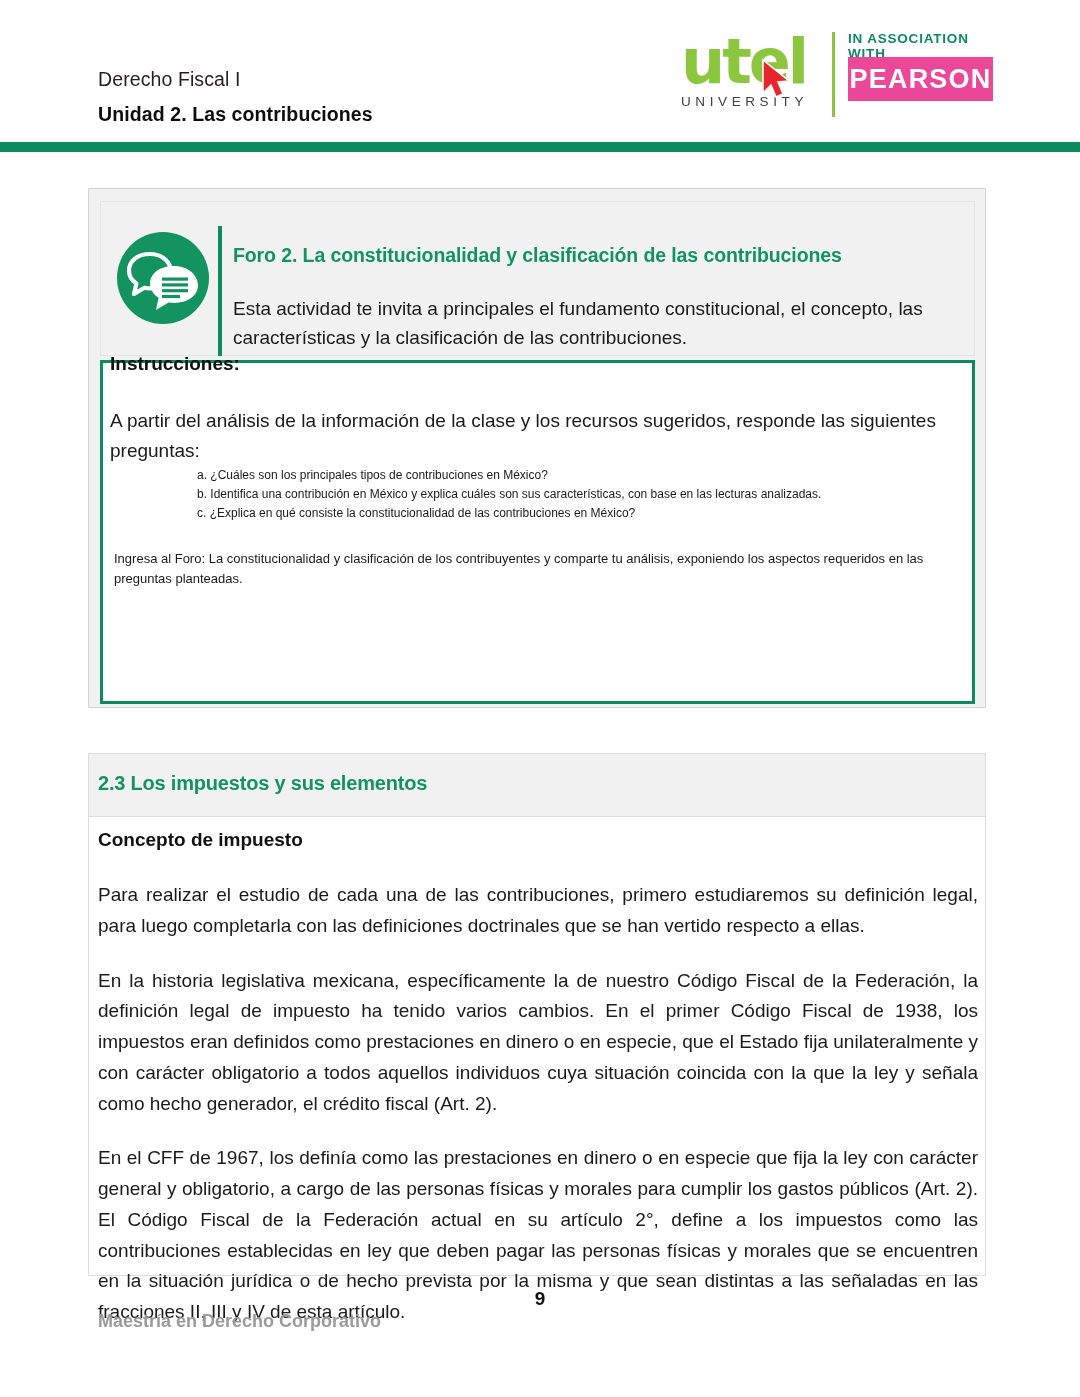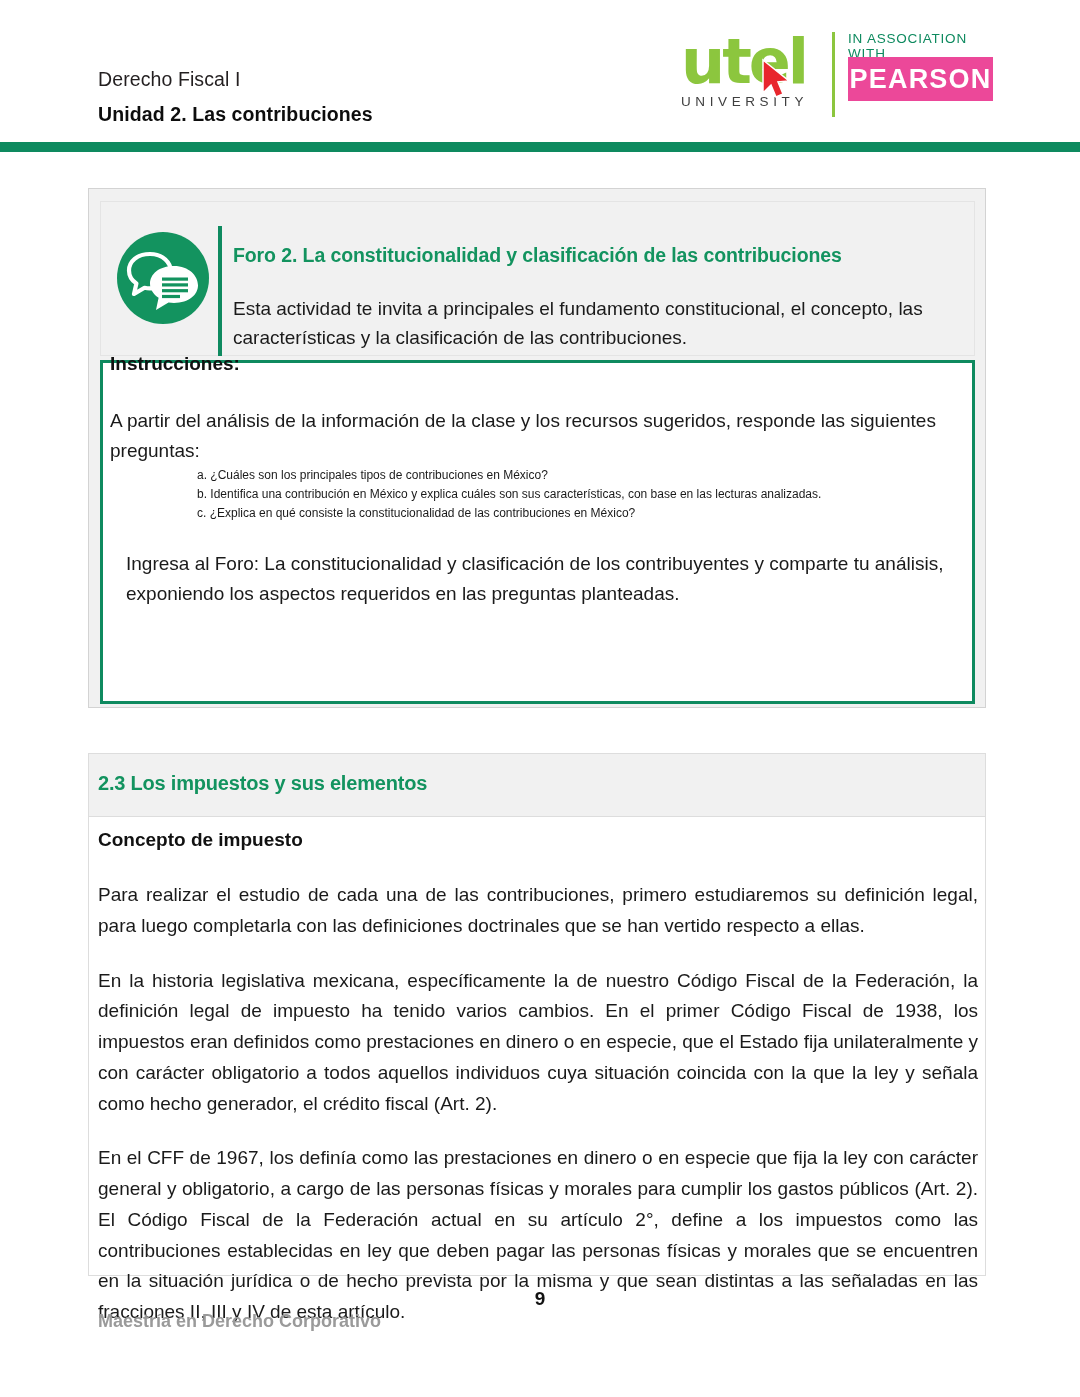--- a/index.html
+++ b/index.html
@@ -92,21 +92,21 @@
     top: 10px;
     width: 3px;
     height: 85px;
     background: #8cc63e;
   }
   .logo-assoc {
     position: absolute;
     left: 167px;
     top: 9px;
     font-size: 13.5px;
-    font-weight: normal;
+    font-weight: bold;
     color: #0e8a5f;
     letter-spacing: 0.8px;
     font-family: "Liberation Sans", sans-serif;
   }
   .logo-pearson {
     position: absolute;
     left: 167px;
     top: 35px;
     width: 145px;
     height: 44px;
@@ -213,25 +213,25 @@
     padding: 0 0 0 87px;
     list-style: none;
     width: 760px;
   }
   .instr-list li {
     font-size: 12px;
     color: #1a1a1a;
     line-height: 1.58;
   }
   .instr-close {
-    font-size: 19px;
+    font-size: 13px;
     color: #1a1a1a;
     line-height: 1.58;
     width: 842px;
-    margin: 26px 0 0 16px;
+    margin: 26px 0 0 4px;
   }
 
   
   .section-box {
     position: absolute;
     left: 88px;
     top: 753px;
     width: 898px;
     height: 523px;
     background: #ffffff;

